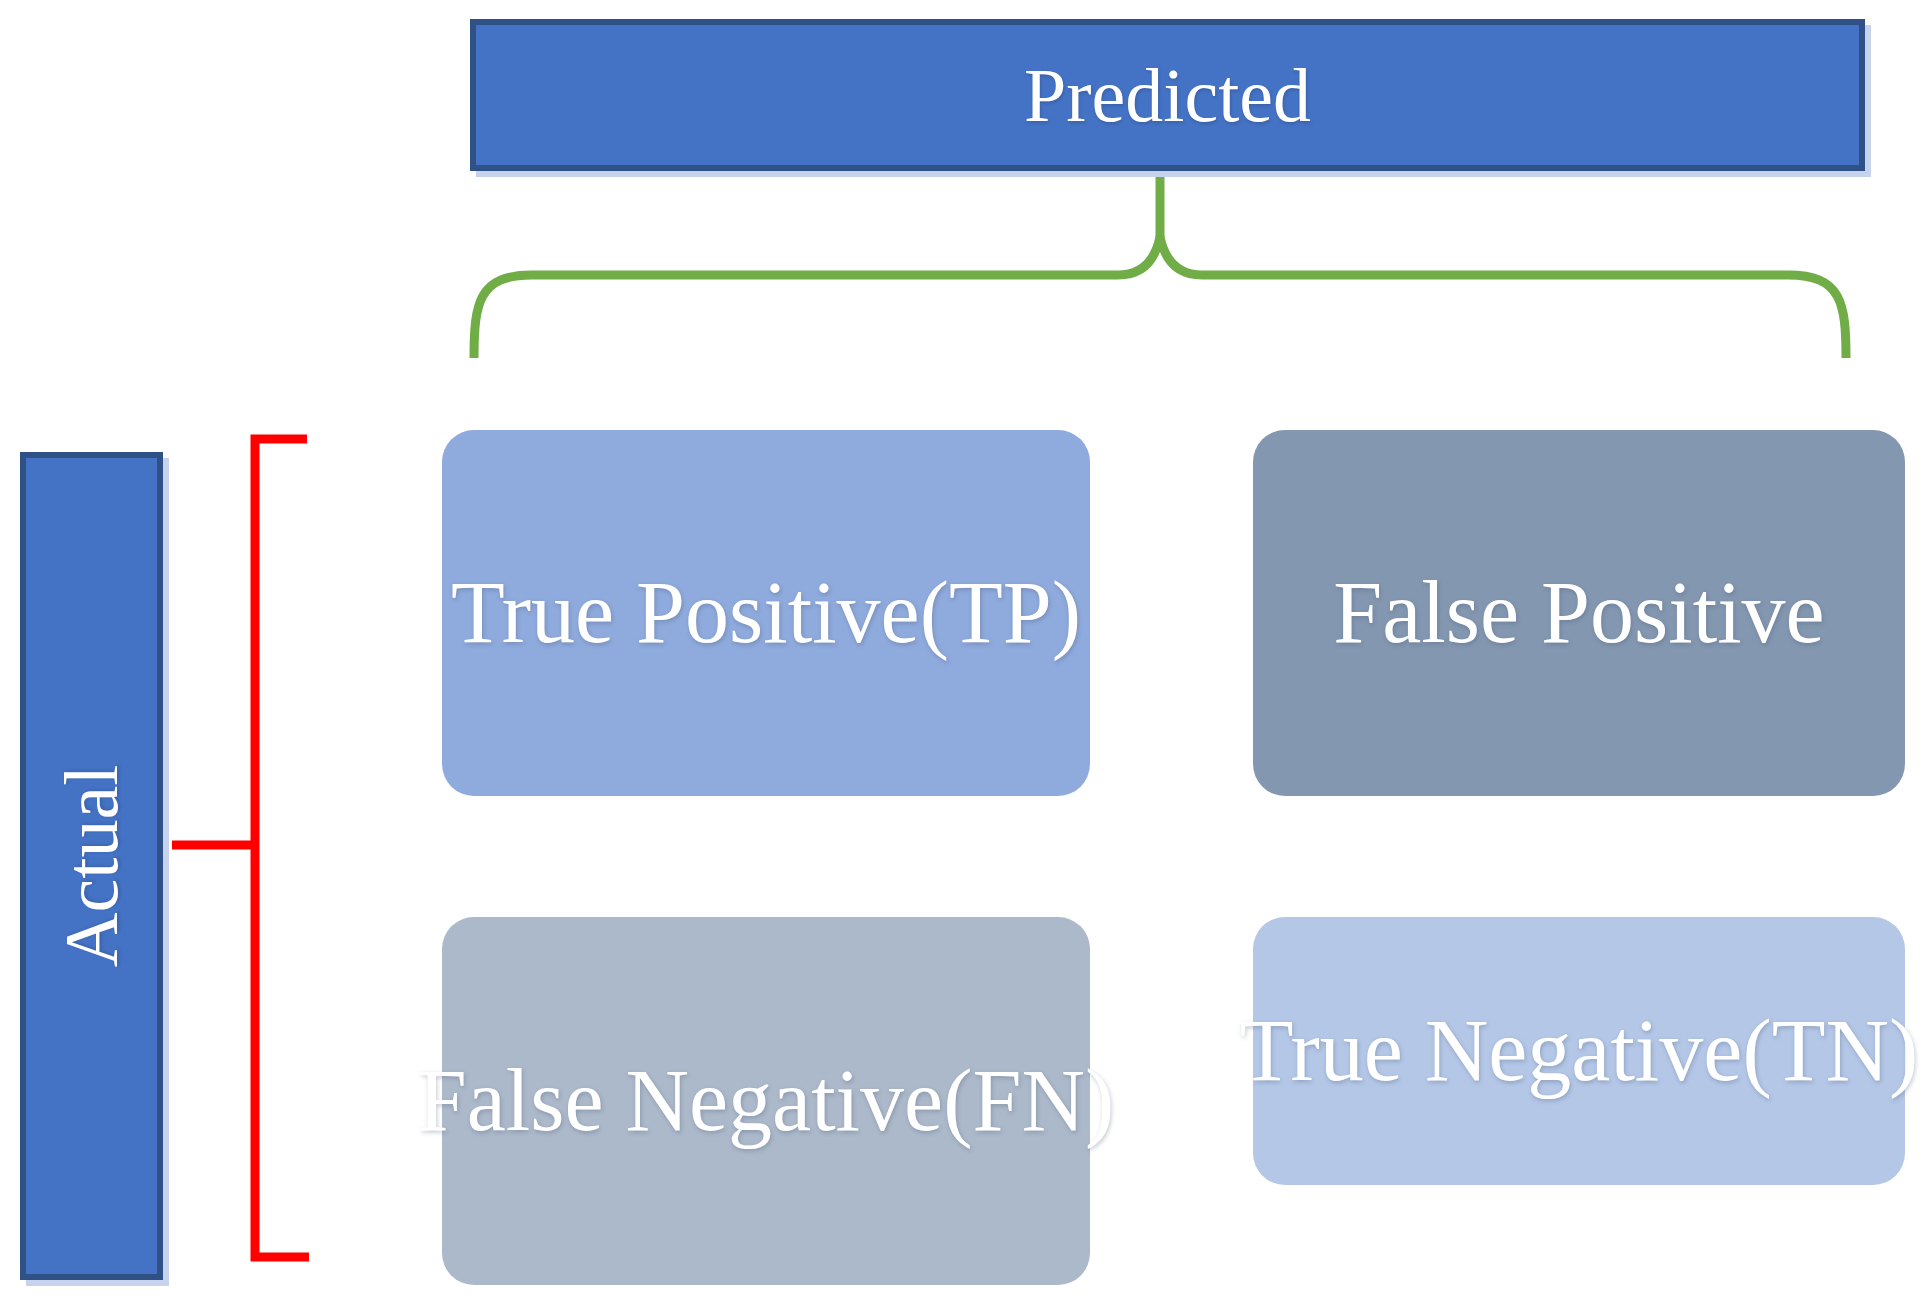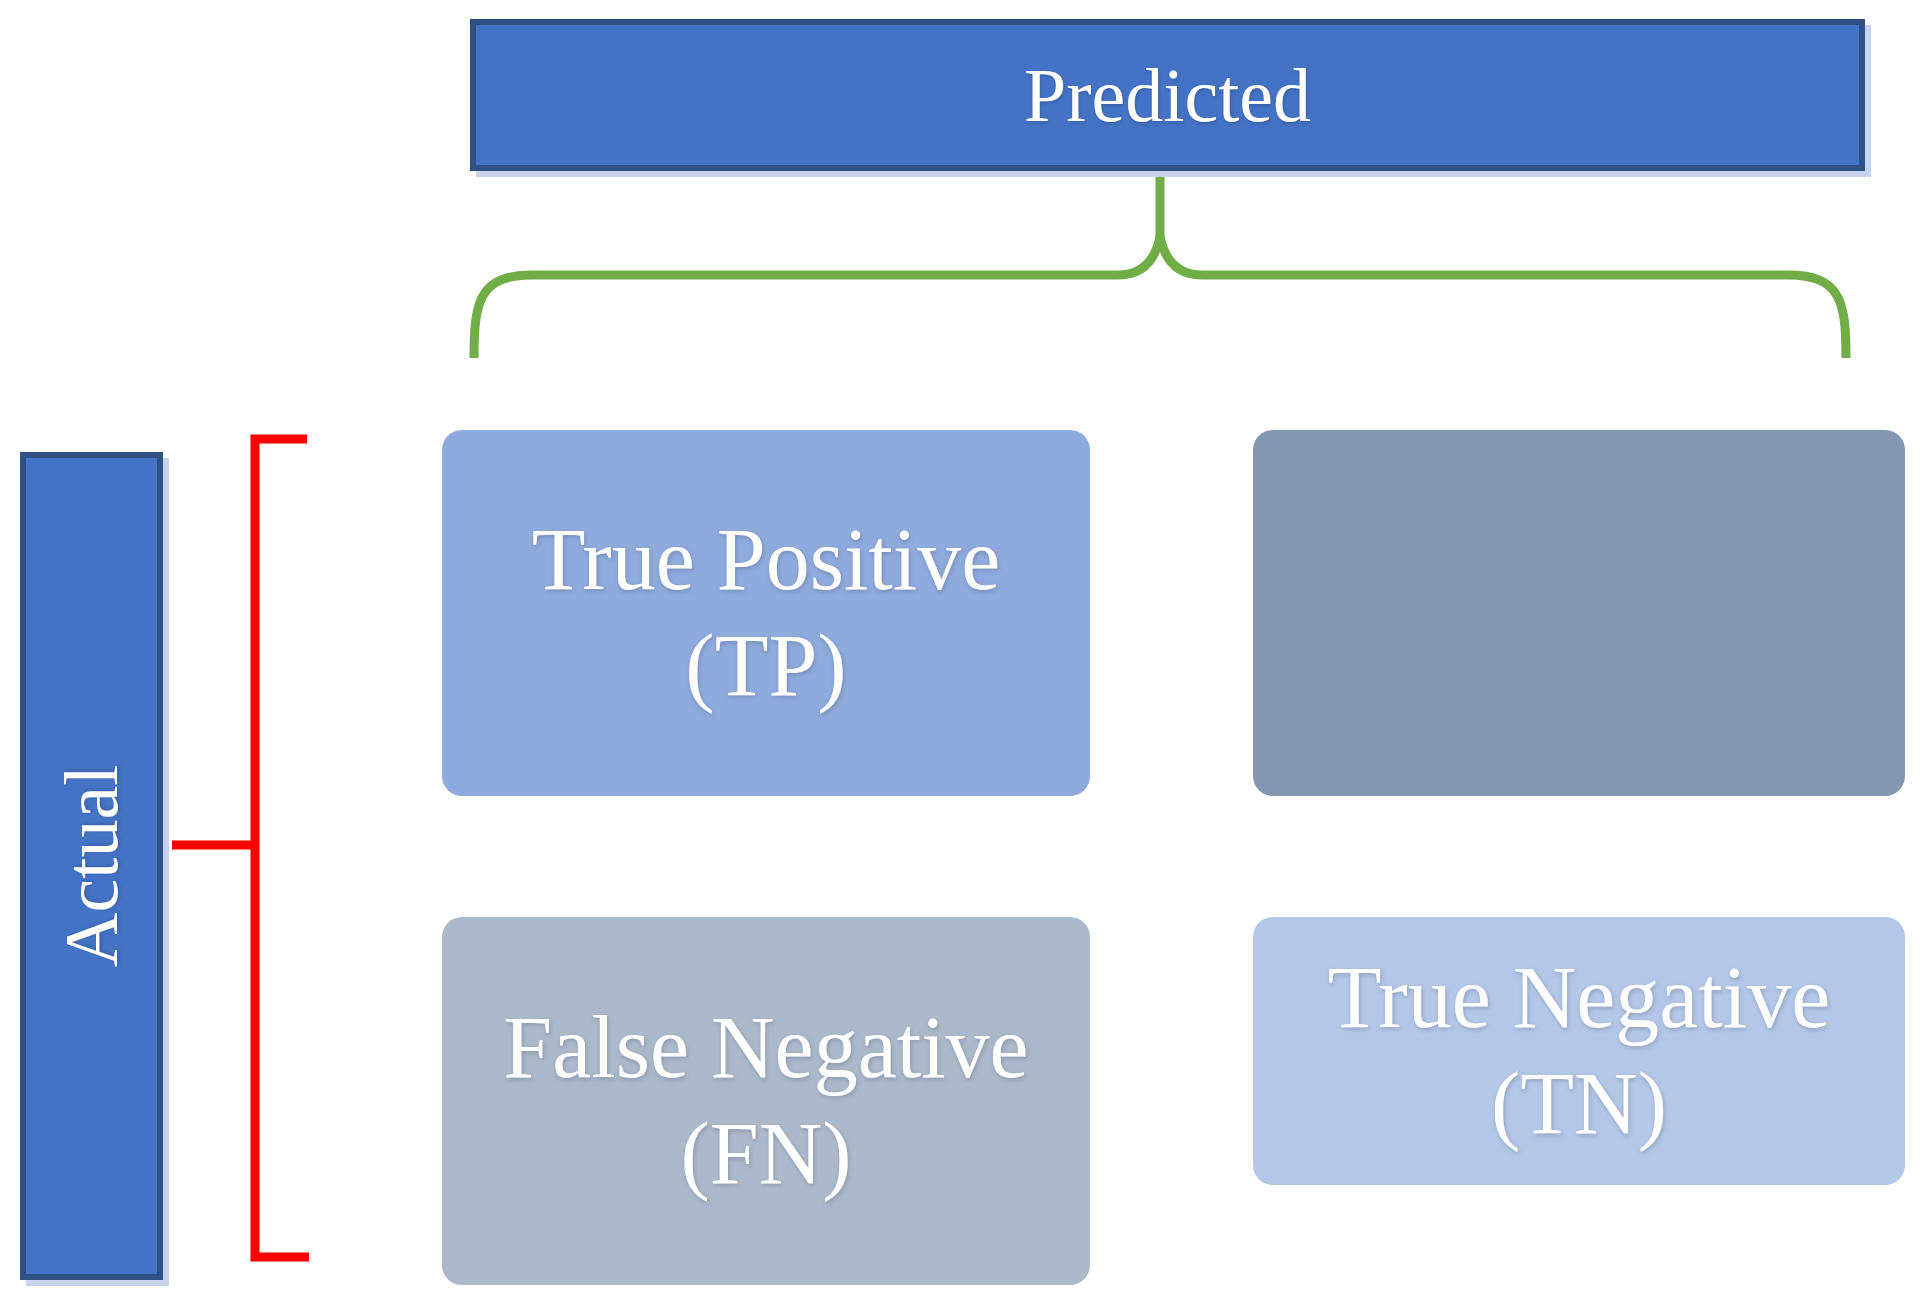--- a/index.html
+++ b/index.html
@@ -53,23 +53,23 @@
     line-height: 1;
     text-shadow: 1px 2px 3px rgba(30, 50, 90, 0.25);
     white-space: nowrap;
   }
   .bar-text.vertical {
     transform: rotate(-90deg);
   }
   
   .quad {
     position: absolute;
-    border-radius: 20px;
+    border-radius: 32px;
     display: flex;
-    flex-direction: column;
+    flex-direction: row;
     align-items: center;
     justify-content: center;
     text-align: center;
     color: #ffffff;
   }
   .quad-tp { left: 442px;  top: 430px; width: 648px; height: 366px; }
   .quad-fp { left: 1253px; top: 430px; width: 652px; height: 366px; }
   .quad-fn { left: 442px;  top: 917px; width: 648px; height: 368px; }
   .quad-tn { left: 1253px; top: 917px; width: 652px; height: 268px; }
   .quad-title, .quad-abbr {
@@ -108,20 +108,21 @@
   <div class="bar bar-actual">
     <span class="bar-text vertical">Actual</span>
   </div>
 
   <div class="quad quad-tp" style="background-color: rgb(143, 170, 220);">
     <div class="quad-title">True Positive</div>
     <div class="quad-abbr">(TP)</div>
   </div>
 
   <div class="quad quad-fp" style="background-color: rgb(132, 151, 176);">
+    <div class="quad-title">False Positive</div>
   </div>
 
   <div class="quad quad-fn" style="background-color: rgb(172, 185, 202);">
     <div class="quad-title">False Negative</div>
     <div class="quad-abbr">(FN)</div>
   </div>
 
   <div class="quad quad-tn" style="background-color: rgb(180, 199, 231);">
     <div class="quad-title">True Negative</div>
     <div class="quad-abbr">(TN)</div>

